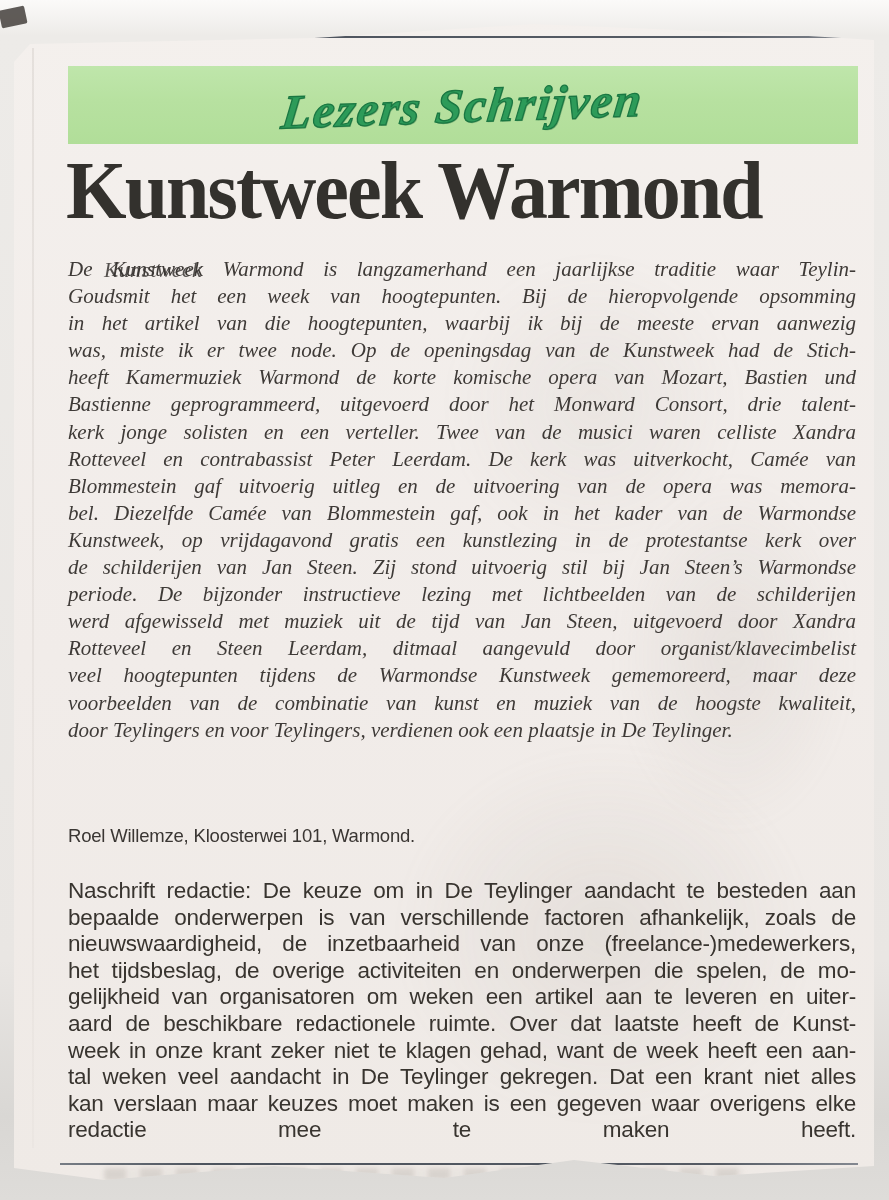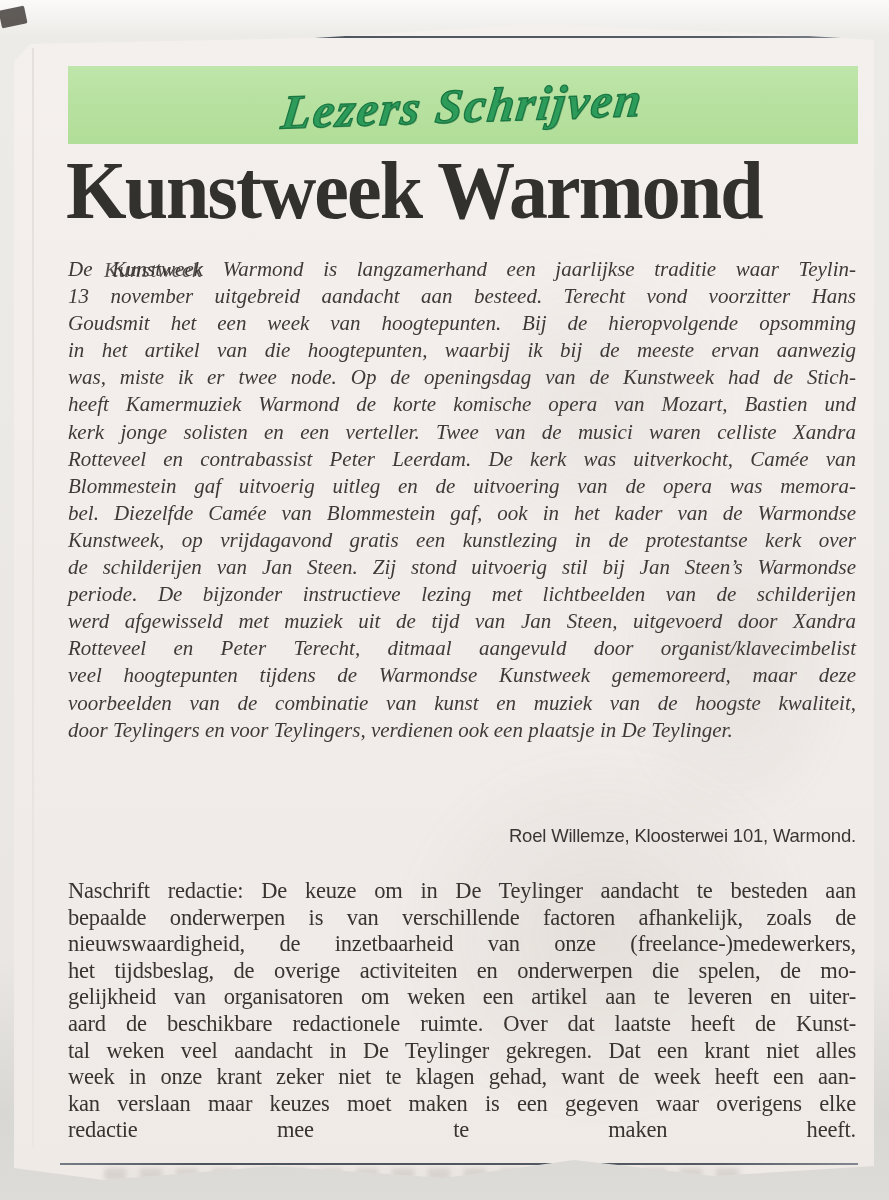--- a/index.html
+++ b/index.html
@@ -50,25 +50,25 @@
   .endline { text-align-last:left; }
   .ghost-word {
     position:absolute; left:36px; top:1px;
     font-family:"Liberation Serif", serif; font-size:21px;
     color:rgba(55,52,49,0.85); letter-spacing:0.8px; filter:blur(0.4px);
     pointer-events:none;
   }
   .signature {
     position:absolute; left:54px; top:821px; width:788px;
     font-family:"Liberation Sans", sans-serif; font-size:18.5px;
-    letter-spacing:-0.2px; color:#3a3633;text-align:right;
+    letter-spacing:-0.2px; color:#3a3633;
   }
   .note {
     position:absolute; left:54px; top:874px; width:788px;
-    font-family:Liberation Serif, serif;
+    font-family:Liberation Sans, sans-serif;
     font-size:22.5px; line-height:26.6px; letter-spacing:-0.2px; color:#38342f;
   }
   .nline { text-align:justify; text-align-last:justify; height:26.6px; }
   .speck {
     position:absolute; left:0; top:8px; width:26px; height:18px;
     background:#44403c; transform:rotate(-12deg); border-radius:2px; opacity:.85;
   }
   .blob { position:absolute; border-radius:50%; filter:blur(8px); pointer-events:none; }
   .blob-1 { left:600px; top:470px; width:240px; height:360px;
     background:radial-gradient(closest-side, rgba(158,148,138,0.12), rgba(158,148,138,0)); }
@@ -98,50 +98,50 @@
 
     <h1 class="headline">Kunstweek Warmond</h1>
 
     <div class="blob blob-1"></div>
     <div class="blob blob-2"></div>
     <div class="blob blob-3"></div>
 
     <div class="letter">
       <span class="ghost-word">Kunstweek</span>
       <div class="bline">De Kunstweek Warmond is langzamerhand een jaarlijkse traditie waar Teylin-</div>
-      <div class="bline">13 november uitgebreid aandacht aan besteed. Terecht vond voorzitter Hans</div>
       <div class="bline">Goudsmit het een week van hoogtepunten. Bij de hieropvolgende opsomming</div>
       <div class="bline">in het artikel van die hoogtepunten, waarbij ik bij de meeste ervan aanwezig</div>
       <div class="bline">was, miste ik er twee node. Op de openingsdag van de Kunstweek had de Stich-</div>
       <div class="bline">heeft Kamermuziek Warmond de korte komische opera van Mozart, Bastien und</div>
+      <div class="bline">Bastienne geprogrammeerd, uitgevoerd door het Monward Consort, drie talent-</div>
       <div class="bline">kerk jonge solisten en een verteller. Twee van de musici waren celliste Xandra</div>
       <div class="bline">Rotteveel en contrabassist Peter Leerdam. De kerk was uitverkocht, Camée van</div>
       <div class="bline">Blommestein gaf uitvoerig uitleg en de uitvoering van de opera was memora-</div>
       <div class="bline">bel. Diezelfde Camée van Blommestein gaf, ook in het kader van de Warmondse</div>
       <div class="bline">Kunstweek, op vrijdagavond gratis een kunstlezing in de protestantse kerk over</div>
       <div class="bline">de schilderijen van Jan Steen. Zij stond uitvoerig stil bij Jan Steen’s Warmondse</div>
       <div class="bline">periode. De bijzonder instructieve lezing met lichtbeelden van de schilderijen</div>
       <div class="bline">werd afgewisseld met muziek uit de tijd van Jan Steen, uitgevoerd door Xandra</div>
-      <div class="bline">Rotteveel en Peter Terecht, ditmaal aangevuld door organist/klavecimbelist</div>
+      <div class="bline">Rotteveel en Steen Leerdam, ditmaal aangevuld door organist/klavecimbelist</div>
       <div class="bline">veel hoogtepunten tijdens de Warmondse Kunstweek gememoreerd, maar deze</div>
       <div class="bline">voorbeelden van de combinatie van kunst en muziek van de hoogste kwaliteit,</div>
       <div class="bline endline">door Teylingers en voor Teylingers, verdienen ook een plaatsje in De Teylinger.</div>
     </div>
 
     <div class="signature">Roel Willemze, Kloosterwei 101, Warmond.</div>
 
     <div class="note">
       <div class="nline">Naschrift redactie: De keuze om in De Teylinger aandacht te besteden aan</div>
       <div class="nline">bepaalde onderwerpen is van verschillende factoren afhankelijk, zoals de</div>
       <div class="nline">nieuwswaardigheid, de inzetbaarheid van onze (freelance-)medewerkers,</div>
       <div class="nline">het tijdsbeslag, de overige activiteiten en onderwerpen die spelen, de mo-</div>
       <div class="nline">gelijkheid van organisatoren om weken een artikel aan te leveren en uiter-</div>
       <div class="nline">aard de beschikbare redactionele ruimte. Over dat laatste heeft de Kunst-</div>
+      <div class="nline">week in onze krant zeker niet te klagen gehad, want de week heeft een aan-</div>
       <div class="nline">tal weken veel aandacht in De Teylinger gekregen. Dat een krant niet alles</div>
-      <div class="nline">week in onze krant zeker niet te klagen gehad, want de week heeft een aan-</div>
       <div class="nline">kan verslaan maar keuzes moet maken is een gegeven waar overigens elke</div>
       <div class="nline endline">redactie mee te maken heeft.</div>
     </div>
 
     <div class="rule rule-bottom"></div>
     <div class="smudge"></div>
   </div>
 </div>
 
 </body></html>

